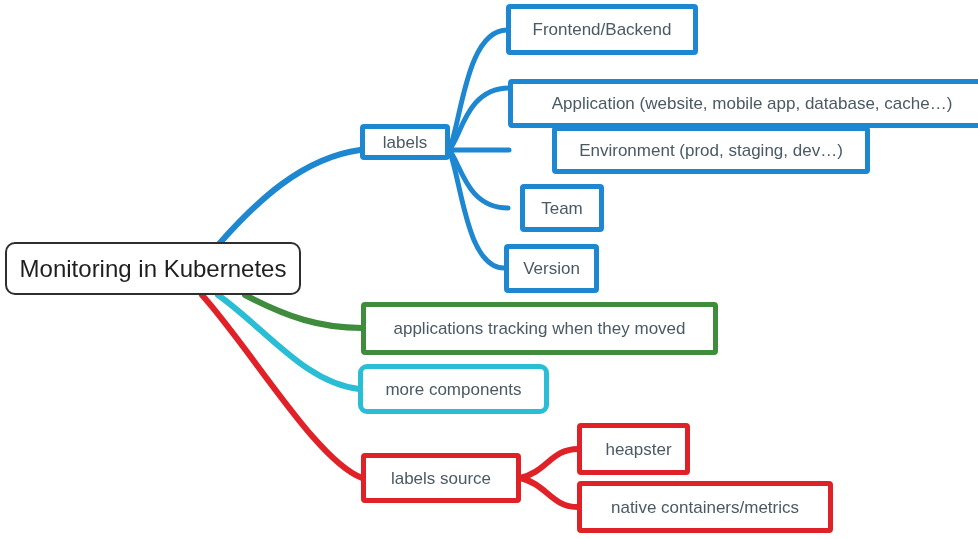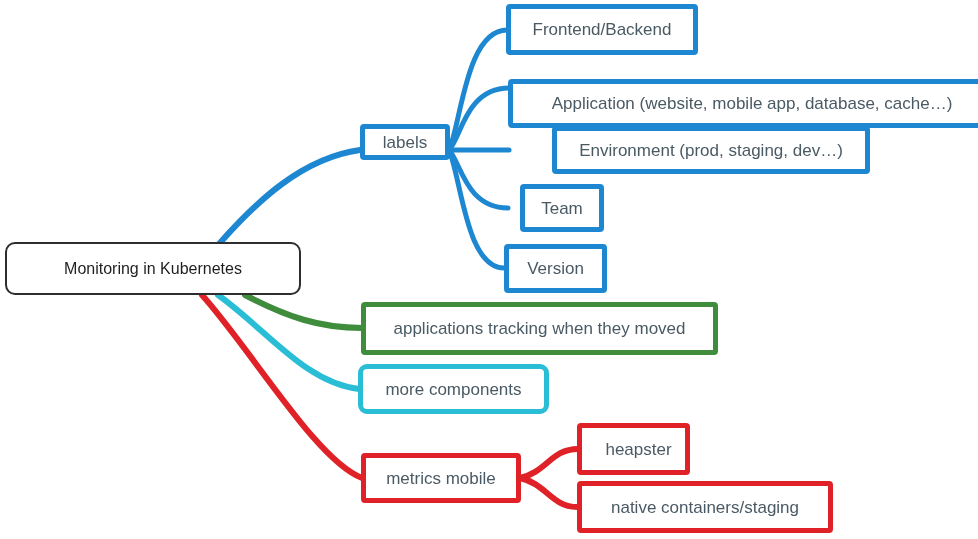--- a/index.html
+++ b/index.html
@@ -24,21 +24,21 @@
     display:flex; align-items:center; justify-content:center;
     font-size:17px; line-height:1; white-space:nowrap;
     border-radius:4px; padding:0 14px;
   }
   .node.blue{border:5px solid var(--blue);}
   .node.green{border:5px solid var(--green);}
   .node.cyan{border:5px solid var(--cyan);}
   .node.red{border:5px solid var(--red);}
   .node.root{
     border:2px solid var(--root-border); border-radius:10px;
-    color:var(--root-text); font-size:16px;padding-left:14px;
+    color:var(--root-text); font-size:24px;padding-left:14px;
   }
 </style>
 </head>
 <body>
 
 <div id="canvas">
 
   <svg id="wires" viewBox="0 0 978 539" xmlns="http://www.w3.org/2000/svg">
     <path class="wire-blue" stroke-width="6" d="M 219 244 C 256 202 302 158 360 150"></path>
     <path class="wire-blue" stroke-width="5" d="M 449 150 C 461 124 466 30 507 30"></path>
@@ -58,25 +58,25 @@
   <div class="node blue" style="left:360px; top:124px; width:90px; height:36px;">labels</div>
 
   <div class="node blue" style="left:506px; top:4px; width:192px; height:51px;">Frontend/Backend</div>
 
   <div class="node blue" style="left:508px; top:79px; width:488px; height:49px;">Application (website, mobile app, database, cache…)</div>
 
   <div class="node blue" style="left:508px; top:126px; width:318px; height:48px;margin-left:44px;">Environment (prod, staging, dev…)</div>
 
   <div class="node blue" style="left:507px; top:184px; width:84px; height:48px;margin-left:13px;">Team</div>
 
-  <div class="node blue" style="left:504px; top:244px; width:103px; height:49px;">Version</div>
+  <div class="node blue" style="left:504px; top:244px; width:95px; height:49px;">Version</div>
 
   <div class="node green" style="left:361px; top:302px; width:357px; height:53px;">applications tracking when they moved</div>
 
   <div class="node cyan" style="left:358px; top:364px; width:191px; height:50px;border-radius:9px;">more components</div>
 
-  <div class="node red" style="left:361px; top:453px; width:160px; height:50px;">metrics mobile</div>
+  <div class="node red" style="left:361px; top:453px; width:160px; height:50px;">labels source</div>
 
   <div class="node red" style="left:577px; top:423px; width:113px; height:52px;padding-left:24px;">heapster</div>
 
-  <div class="node red" style="left:577px; top:481px; width:256px; height:52px;">native containers/staging</div>
+  <div class="node red" style="left:577px; top:481px; width:256px; height:52px;">native containers/metrics</div>
 
 </div>
 
 </body></html>

